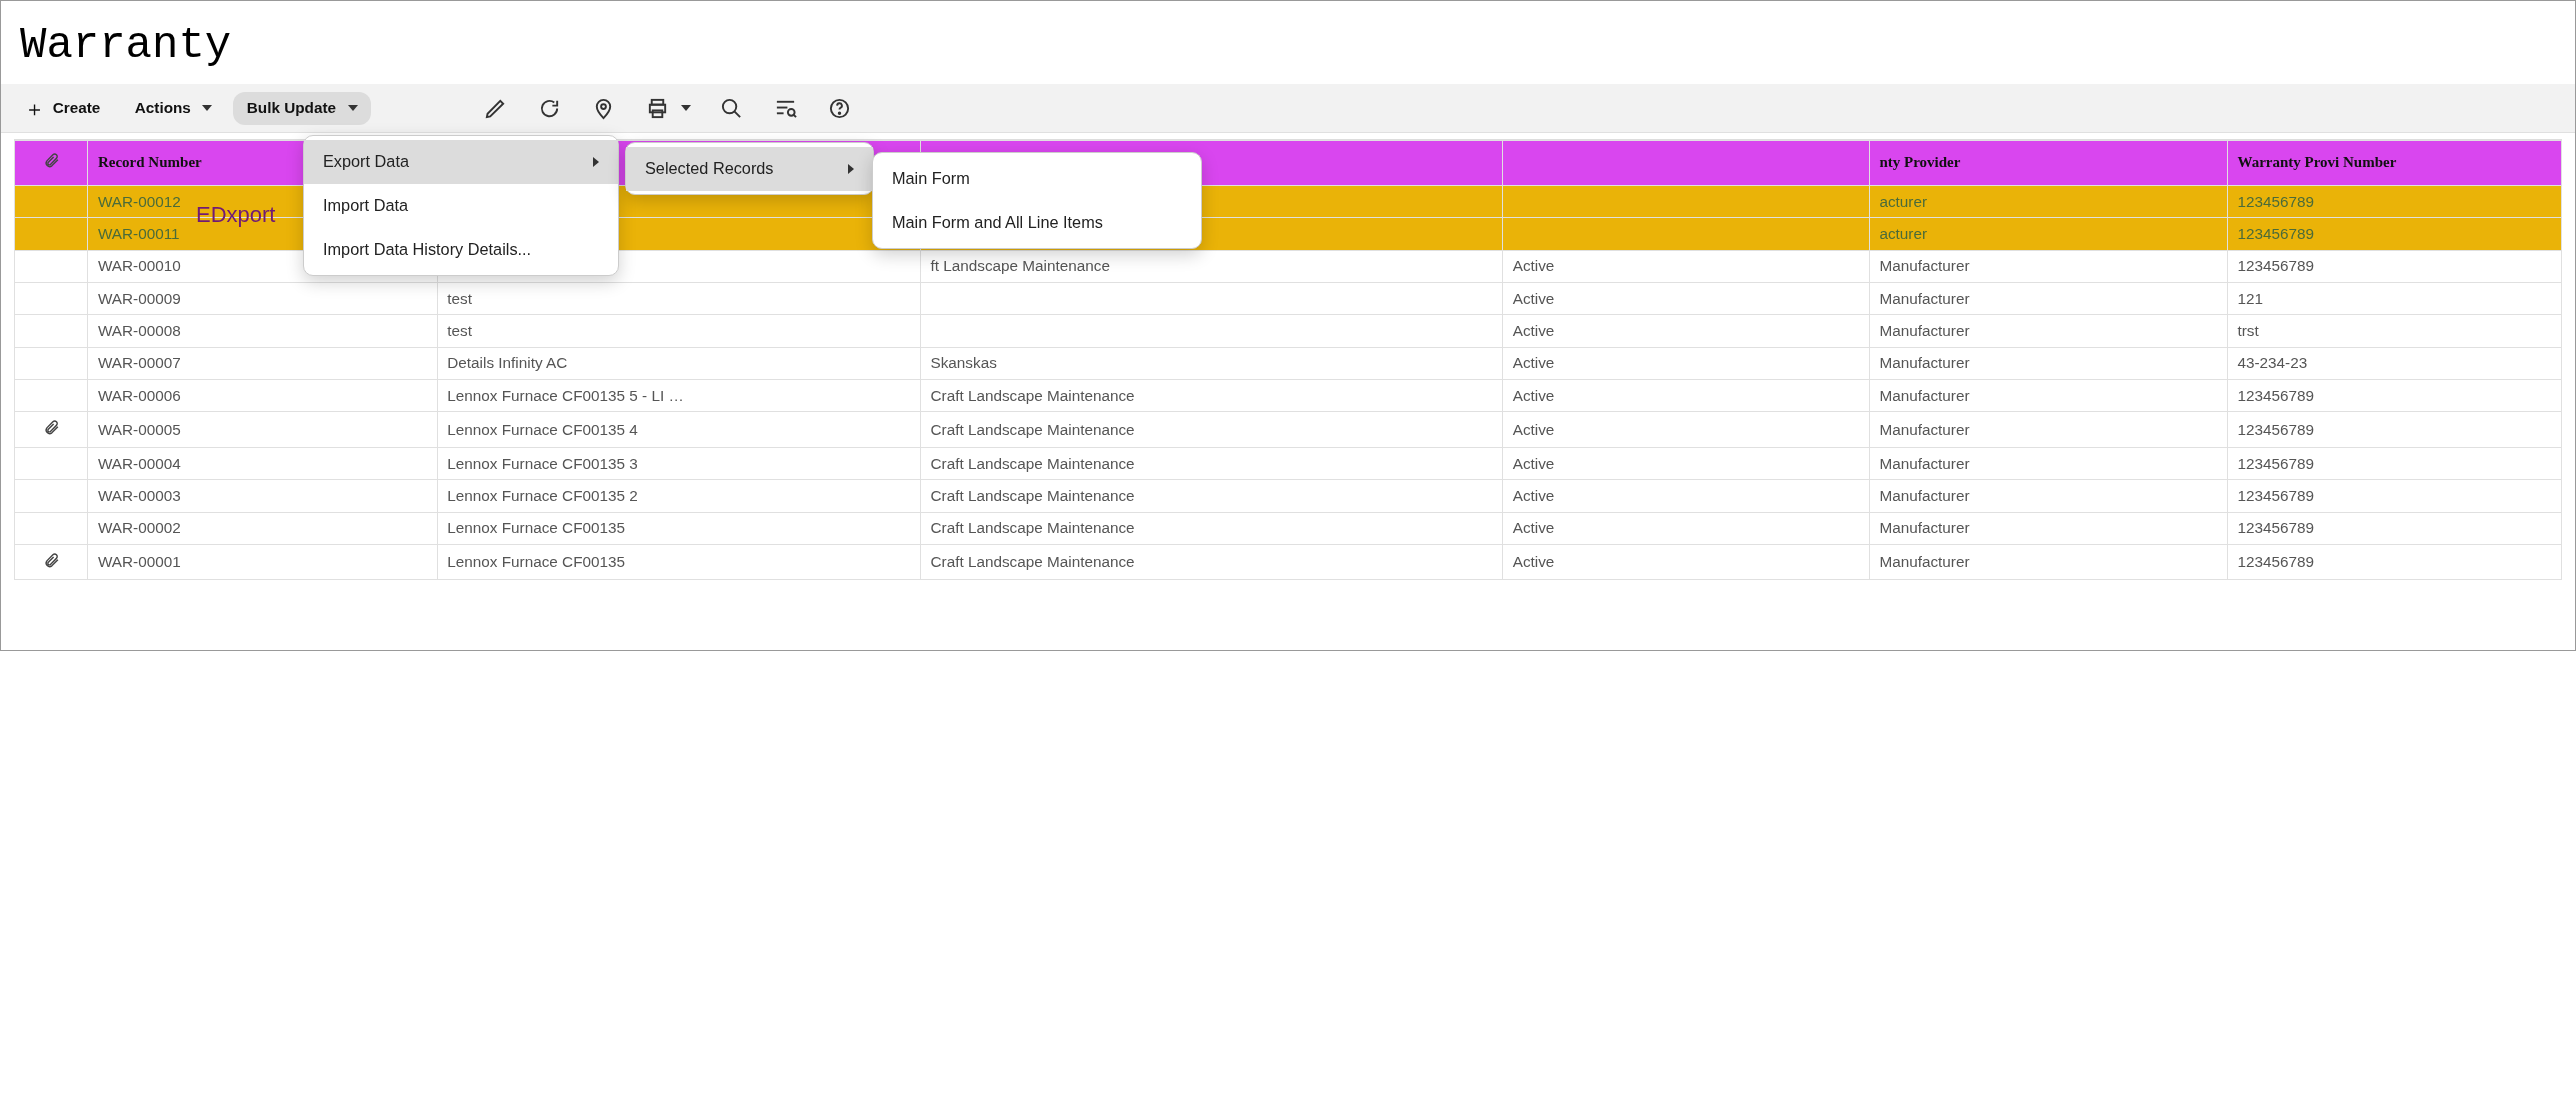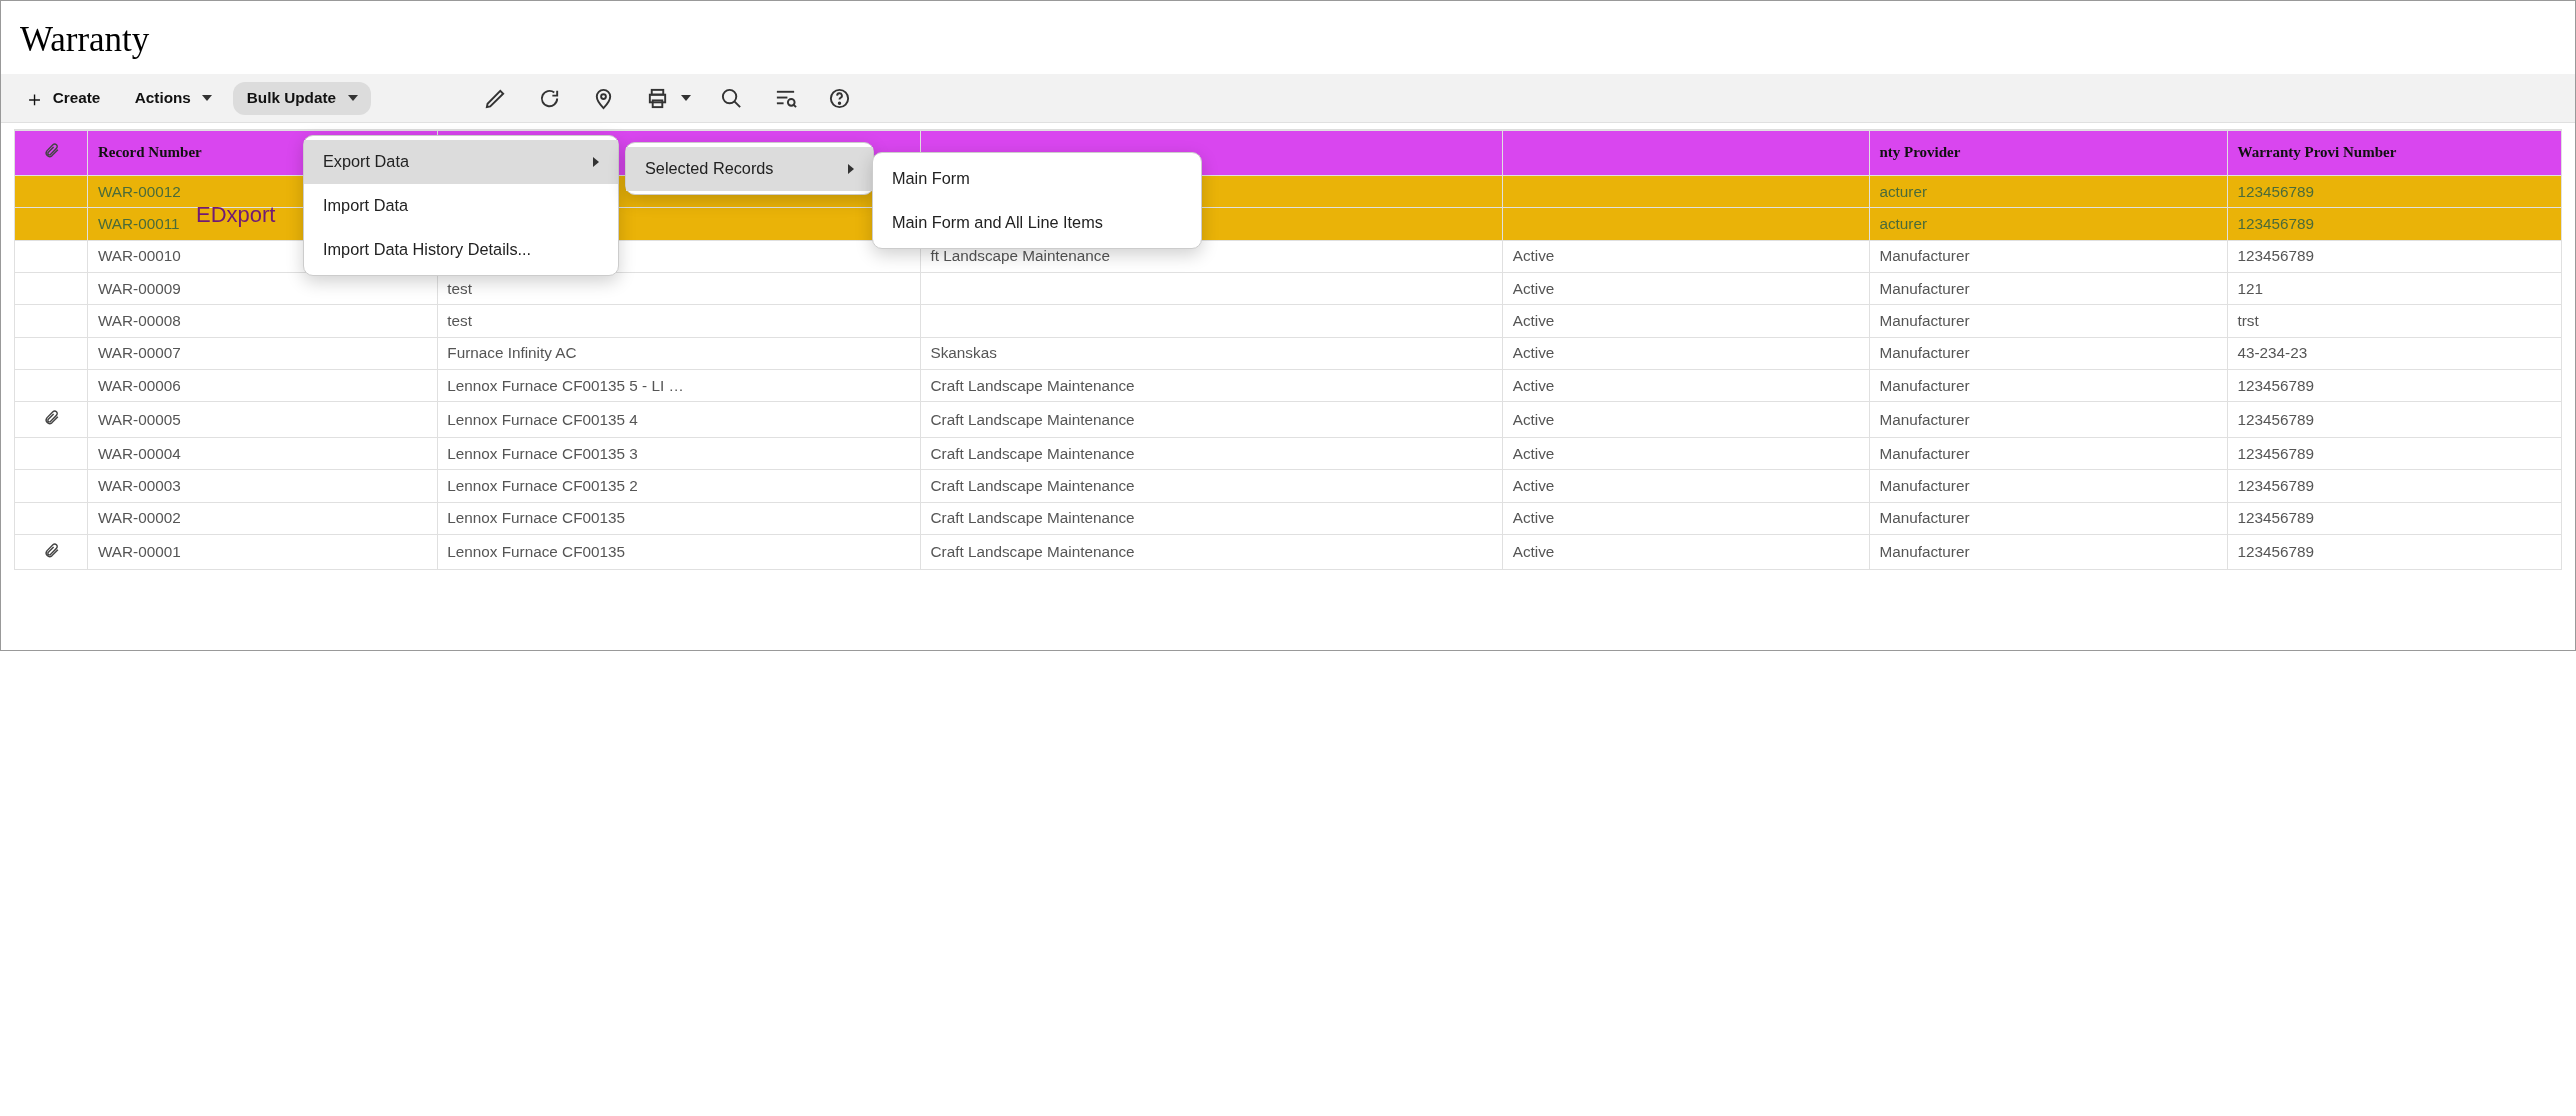--- a/index.html
+++ b/index.html
@@ -10,22 +10,22 @@
       overflow: hidden;
     }
     .container {
       border: 1px solid #999;
       width: 100%;
       height: 651px;
       position: relative;
       overflow: hidden;
     }
     .page-title {
-      font-family: Liberation Serif, serif;
-      font-size: 35px;
+      font-family: Liberation Mono, monospace;
+      font-size: 44px;
       font-weight: 400;
       padding: 19px 19px 14.4px 19px;
       color: #000;
     }
     .toolbar {
       display: flex;
       align-items: center;
       background: #f2f2f2;
       padding: 5.7px 9.6px;
       gap: 7.7px;
@@ -315,21 +315,21 @@
             <td>WAR-00008</td>
             <td>test</td>
             <td></td>
             <td>Active</td>
             <td>Manufacturer</td>
             <td>trst</td>
           </tr>
           <tr>
             <td class="col-attach"></td>
             <td>WAR-00007</td>
-            <td>Furnace Infinity AC</td>
+            <td>Details Infinity AC</td>
             <td>Skanskas</td>
             <td>Active</td>
             <td>Manufacturer</td>
             <td>43-234-23</td>
           </tr>
           <tr>
             <td class="col-attach"></td>
             <td>WAR-00006</td>
             <td>Lennox Furnace CF00135 5 - LI …</td>
             <td>Craft Landscape Maintenance</td>

